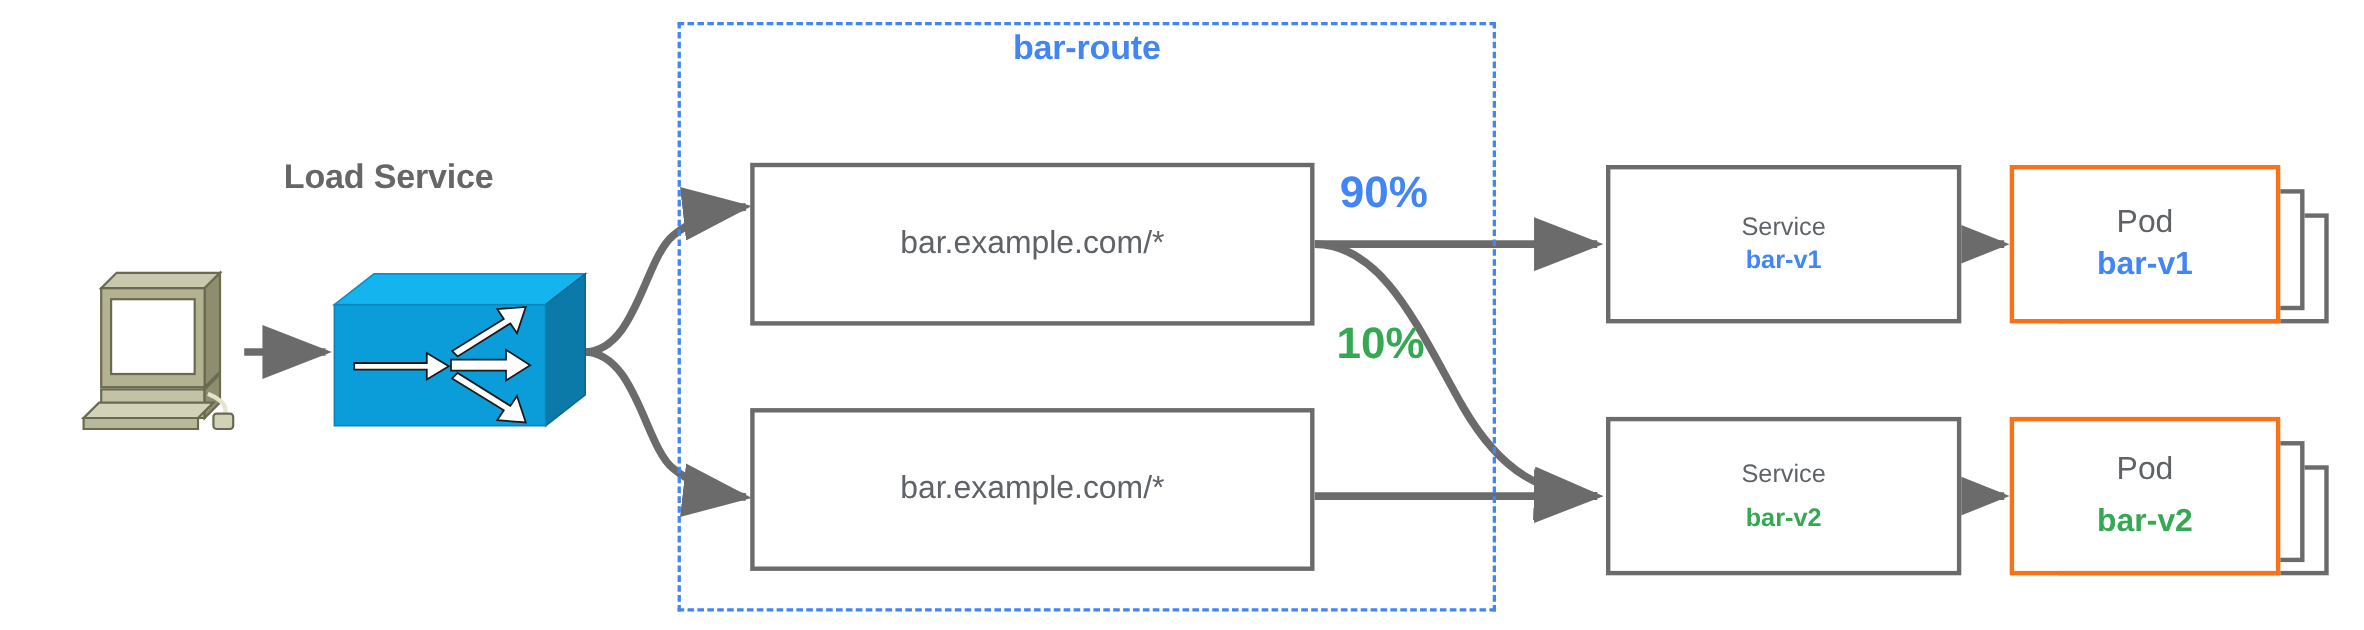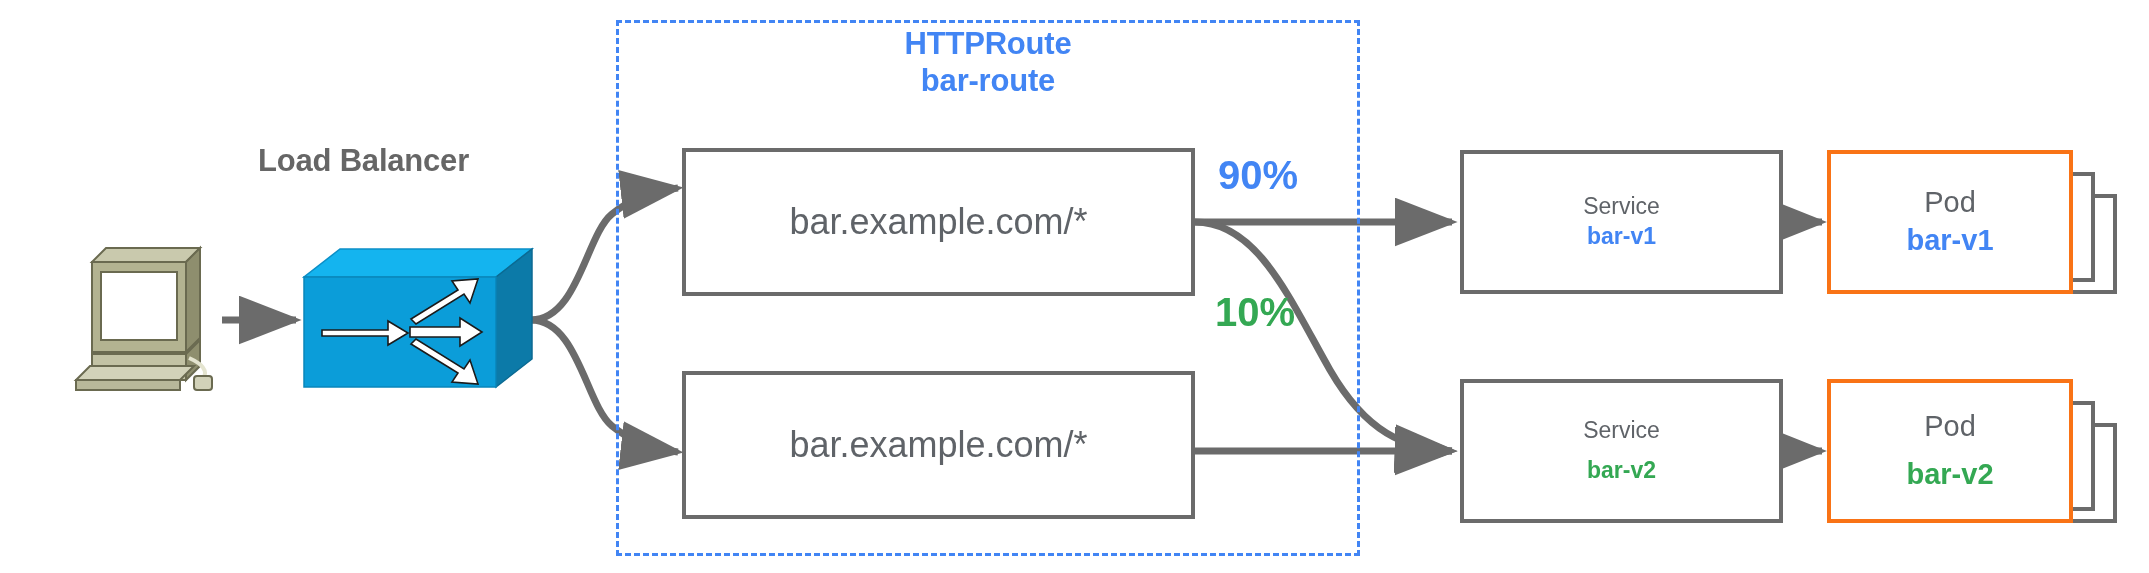--- a/index.html
+++ b/index.html
@@ -56,21 +56,21 @@
     border: 4px solid #6b6b6b;
     background: #ffffff;
     display: flex;
     flex-direction: column;
     align-items: center;
     justify-content: center;
     color: #5f6368;
     font-size: 23px;
     line-height: 1.3;
   }
-  .match-box { font-size: 36px; }
+  .match-box { font-size: 29px; }
 
   .stack { position: absolute; }
   .stack .layer {
     position: absolute;
     box-sizing: border-box;
     border: 4px solid #6b6b6b;
     background: #ffffff;
   }
   .stack .top {
     position: absolute;
@@ -175,25 +175,24 @@
 
     <path d="M22,85 L88,85 L88,76 L108,88 L88,100 L88,91 L22,91 Z" fill="#ffffff" stroke="#1b1b1b" stroke-width="1.6"></path>
 
     <path d="M110,82 L160,82 L160,73 L182,87 L160,101 L160,92 L110,92 Z" fill="#ffffff" stroke="#1b1b1b" stroke-width="1.6"></path>
 
     <path d="M111,74 L158,45 L152,36 L178,34 L170,58 L164,49 L116,79 Z" fill="#ffffff" stroke="#1b1b1b" stroke-width="1.6"></path>
 
     <path d="M111,99 L158,128 L152,137 L178,139 L170,115 L164,124 L116,94 Z" fill="#ffffff" stroke="#1b1b1b" stroke-width="1.6"></path>
   </svg>
 
-  <div class="lb-label">Load Balancer</div>
+  <div class="lb-label">Load Service</div>
 
   <div class="route-group"></div>
   <div class="route-title">
-    <div>HTTPRoute</div>
     <div>bar-route</div>
   </div>
 
   <div class="gbox match-box" style="left:682px; top:148px; width:513px; height:148px;">
     <div>bar.example.com/*</div>
   </div>
 
   <div class="gbox match-box" style="left:682px; top:371px; width:513px; height:148px;">
     <div>bar.example.com/*</div>
   </div>

